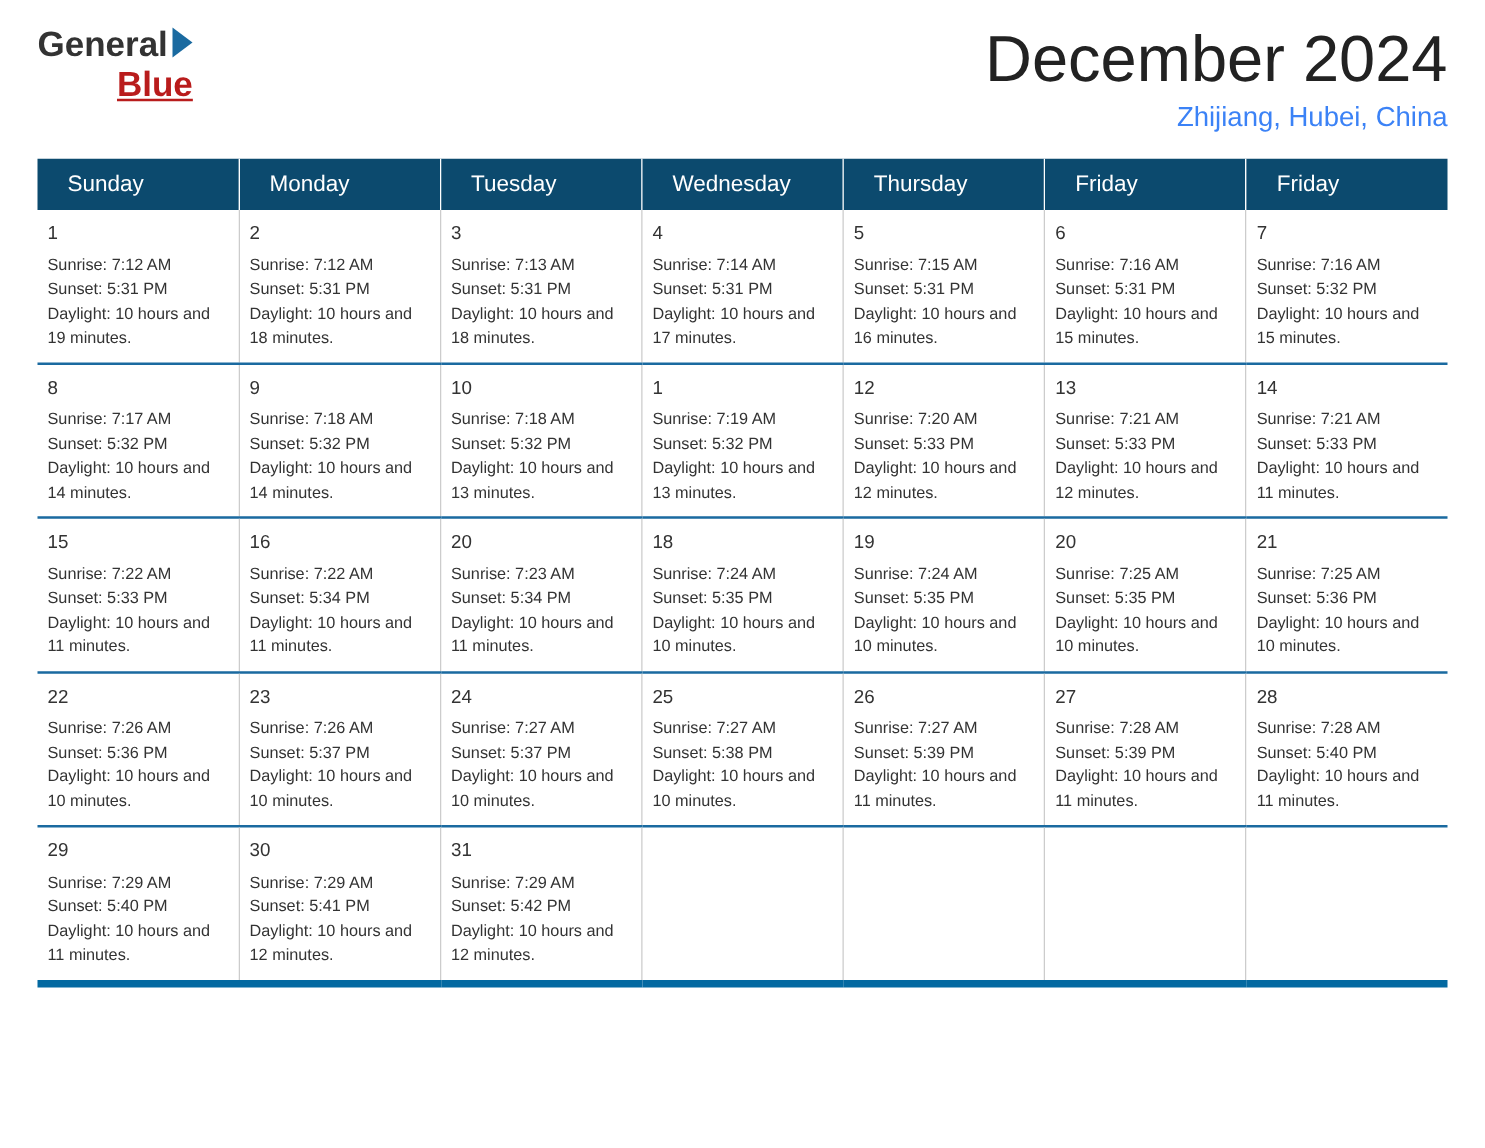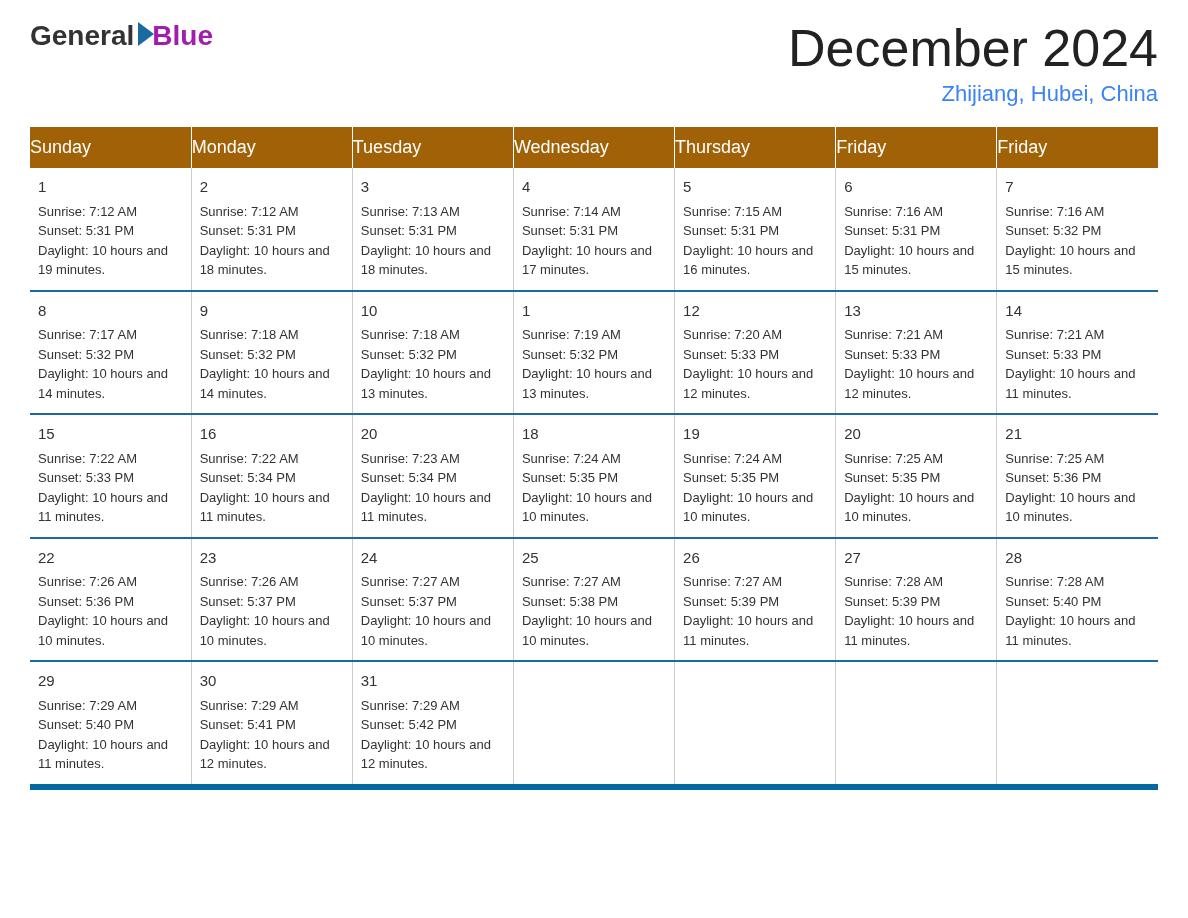--- a/index.html
+++ b/index.html
@@ -11,21 +11,22 @@
       padding: 20px 30px;
     }
     .header {
       display: flex;
       justify-content: space-between;
       align-items: flex-start;
       margin-bottom: 20px;
     }
     .logo {
       display: flex;
-      align-items: center;
+      flex-direction: column;
+      align-items: flex-end;
     }
     .logo-top {
       display: flex;
       align-items: center;
     }
     .logo-general {
       font-size: 28px;
       font-weight: bold;
       color: #333;
     }
@@ -34,22 +35,23 @@
       height: 0;
       border-left: 16px solid #1a6aa0;
       border-top: 12px solid transparent;
       border-bottom: 12px solid transparent;
       margin-left: 4px;
       margin-top: -4px;
     }
     .logo-blue {
       font-size: 28px;
       font-weight: bold;
-      color: #a21caf;
+      color: #b91c1c;
       margin-left: -2px;
+      text-decoration: underline;
     }
     .title-section {
       text-align: right;
     }
     .month-title {
       font-size: 52px;
       font-weight: normal;
       color: #222;
       line-height: 1.1;
     }
@@ -57,25 +59,25 @@
       font-size: 22px;
       color: #3b82f6;
       margin-top: 4px;
     }
     table {
       width: 100%;
       border-collapse: collapse;
       table-layout: fixed;
     }
     thead tr th {
-      background-color: #a16207;
+      background-color: #0c4a6e;
       color: #fff;
       font-size: 18px;
       font-weight: normal;
-      padding: 10px 0;
+      padding: 10px 24px;
       text-align: left;
       border-right: 1px solid #fff;
     }
     thead tr th:last-child {
       border-right: none;
     }
     tbody tr td {
       vertical-align: top;
       padding: 8px 8px 10px 8px;
       font-size: 13px;

